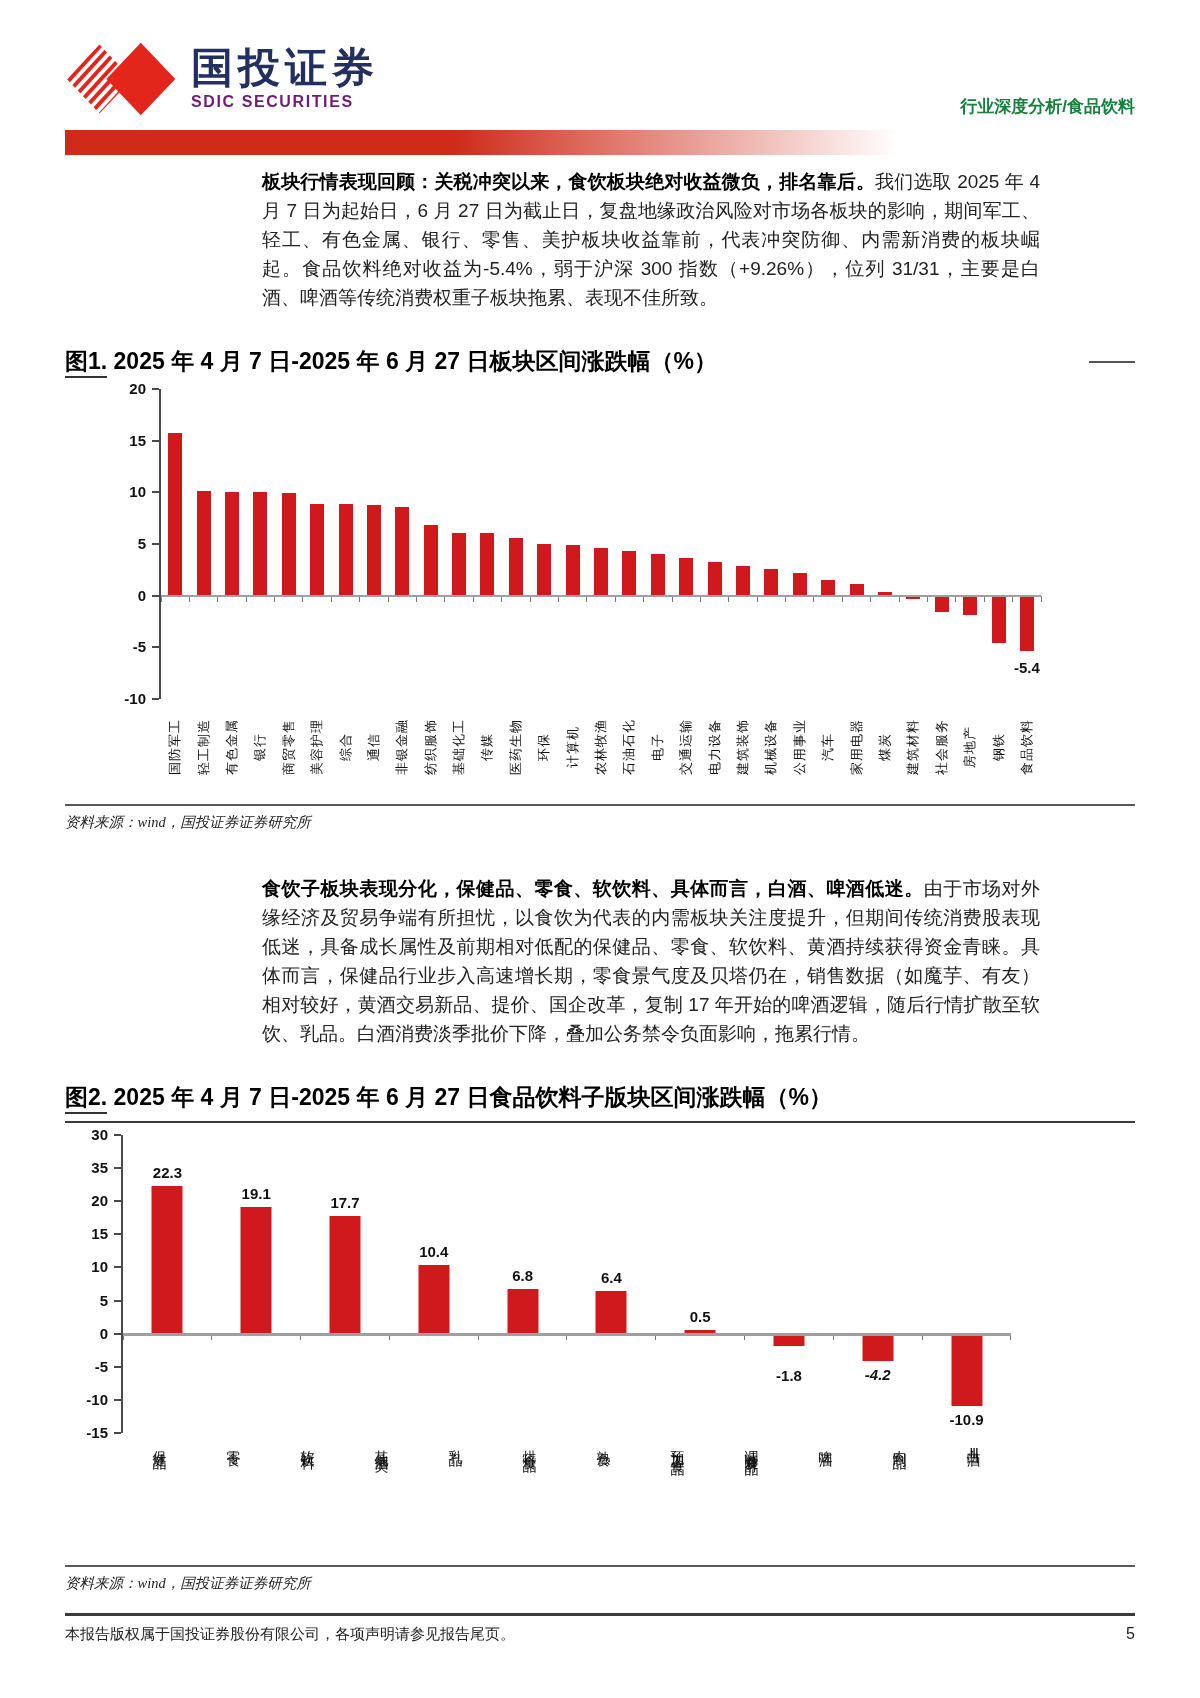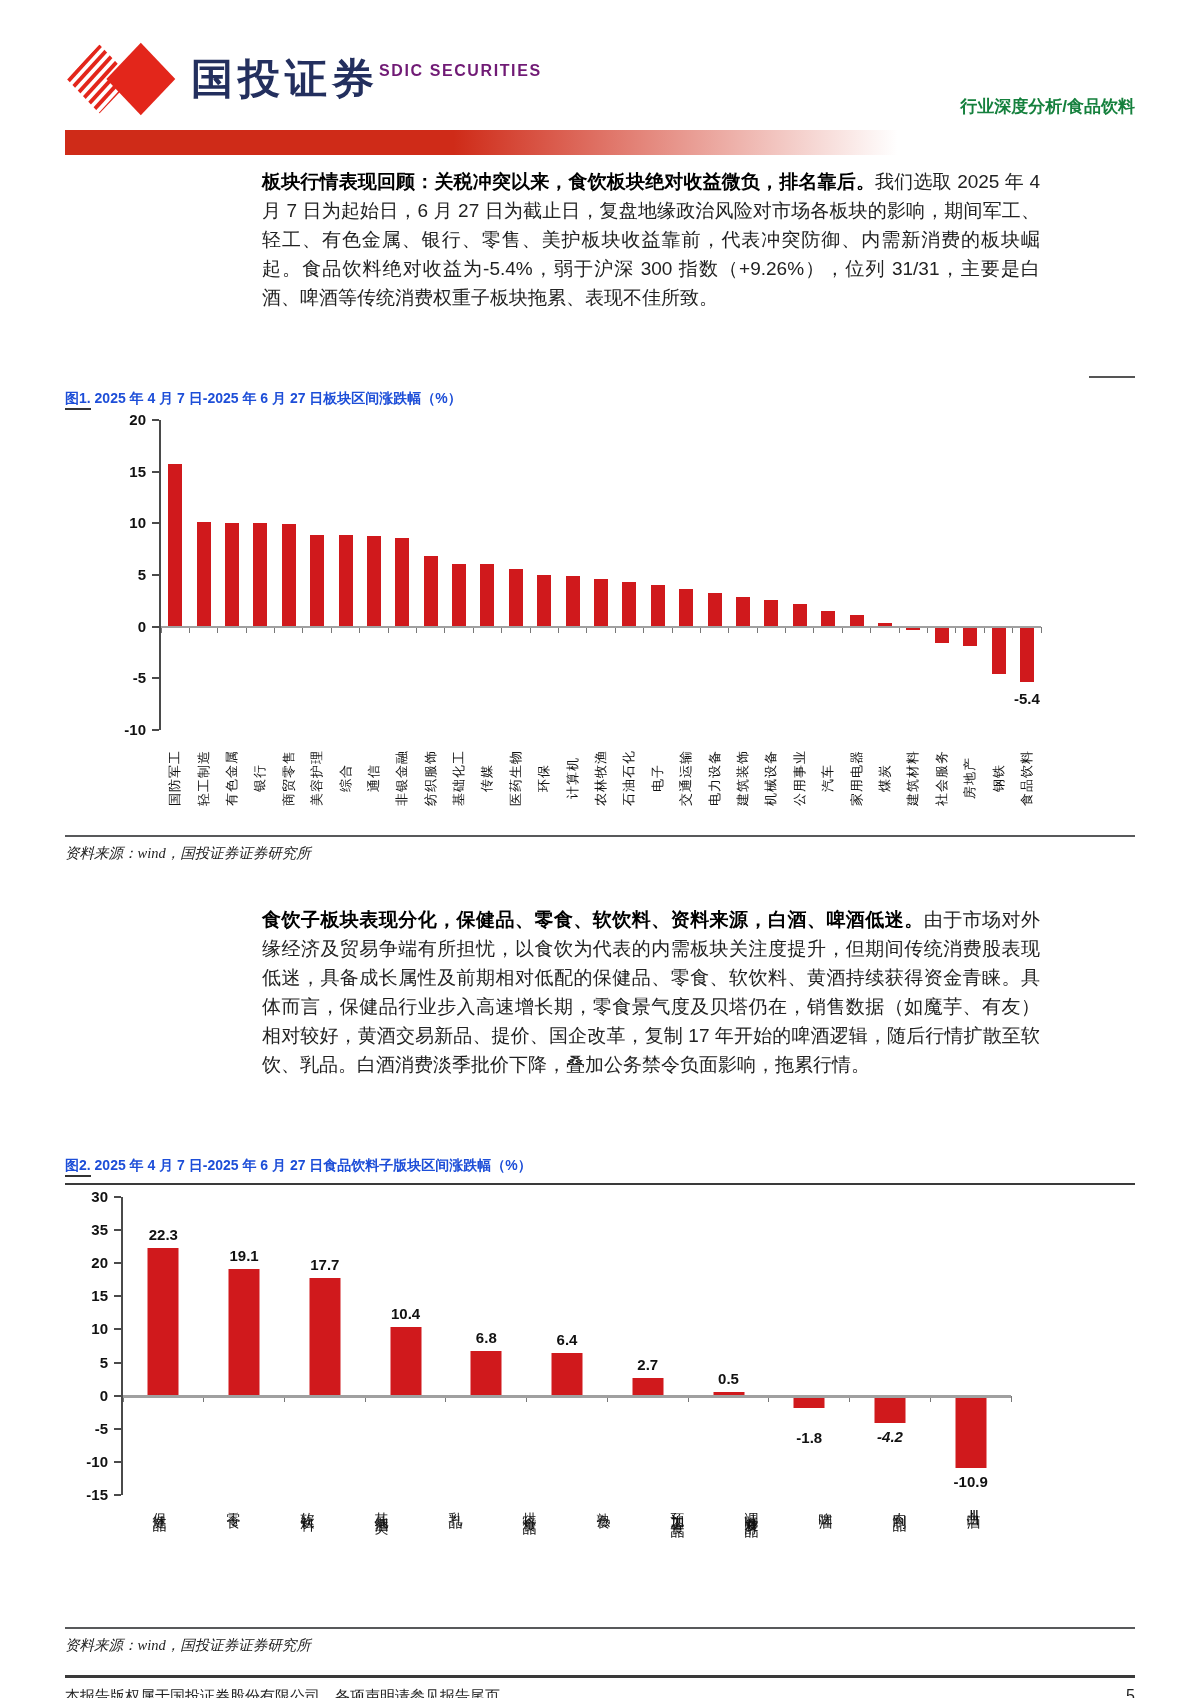--- a/index.html
+++ b/index.html
@@ -10,36 +10,36 @@
     background:#fff;
     box-sizing:border-box;
     padding:36px 65px 0 65px;
     font-family:"Liberation Sans","DejaVu Sans",sans-serif;
     color:#1a1a1a;
     overflow:hidden;
   }
   
   .header{display:flex;align-items:flex-end;justify-content:space-between;}
   .brand{display:flex;align-items:center;gap:14px;}
-  .brand-text{display:flex;flex-direction:row;}
+  .brand-text{display:flex;flex-direction:column;}
   .brand-cn{font-size:42px;font-weight:bold;color:#232f5e;letter-spacing:5px;line-height:1;}
   .brand-en{font-size:16px;font-weight:bold;color:#701a75;letter-spacing:1.6px;margin-top:4px;}
   .doc-type{font-size:17px;font-weight:bold;color:#15803d;margin-bottom:4px;}
   .red-band{
     margin-top:8px;height:25px;width:925px;
     background:linear-gradient(90deg,#cf2b18 0%,#cf2b18 42%,rgba(207,43,24,0) 90%);
   }
   
   .indent{margin-left:197px;width:778px;}
   .section-heading{margin-top:24px;font-size:23px;font-weight:bold;line-height:35px;color:#000;letter-spacing:0.5px;}
   .para{margin-top:12px;font-size:19px;line-height:29px;text-align:justify;color:#222;}
   .para b{color:#000;}
   
   .fig-title-row{display:flex;align-items:center;margin-top:34px;}
-  .fig-title{font-size:14px;font-weight:bold;color:#1d4ed8;margin-top:44px;}
+  .fig-title{font-size:23px;font-weight:bold;color:#000000;}
   .fig-label{border-bottom:2px solid #333;padding-bottom:2px;}
   .fig1-dash{margin-left:auto;width:46px;height:2px;background:#555;}
   .fig2-underline{border-bottom:2px solid #3a3a3a;padding-bottom:8px;}
   
   .chart{margin-top:12px;}
   .chart-body{display:flex;align-items:flex-start;}
   .yaxis{position:relative;width:46px;flex:0 0 46px;}
   .plot{position:relative;flex:1;border-left:2px solid #4a4a4a;}
   .chart1 .yaxis,.chart1 .plot{height:310px;}
   .chart2 .yaxis,.chart2 .plot{height:298px;}
@@ -369,21 +369,21 @@
             <span>食品饮料</span>
           </div>
         </div>
     </div>
   </div>
 
   <div class="source-block">
     <div class="source-text">资料来源：wind，国投证券证券研究所</div>
   </div>
 
-  <div class="indent para para2"><b>食饮子板块表现分化，保健品、零食、软饮料、资料来源，白酒、啤酒低迷。</b><span>由于市场对外缘经济及贸易争端有所担忧，以食饮为代表的内需板块关注度提升，但期间传统消费股表现低迷，具备成长属性及前期相对低配的保健品、零食、软饮料、黄酒持续获得资金青睐。具体而言，保健品行业步入高速增长期，零食景气度及贝塔仍在，销售数据（如魔芋、有友）相对较好，黄酒交易新品、提价、国企改革，复制 17 年开始的啤酒逻辑，随后行情扩散至软饮、乳品。白酒消费淡季批价下降，叠加公务禁令负面影响，拖累行情。</span></div>
+  <div class="indent para para2"><b>食饮子板块表现分化，保健品、零食、软饮料、具体而言，白酒、啤酒低迷。</b><span>由于市场对外缘经济及贸易争端有所担忧，以食饮为代表的内需板块关注度提升，但期间传统消费股表现低迷，具备成长属性及前期相对低配的保健品、零食、软饮料、黄酒持续获得资金青睐。具体而言，保健品行业步入高速增长期，零食景气度及贝塔仍在，销售数据（如魔芋、有友）相对较好，黄酒交易新品、提价、国企改革，复制 17 年开始的啤酒逻辑，随后行情扩散至软饮、乳品。白酒消费淡季批价下降，叠加公务禁令负面影响，拖累行情。</span></div>
 
   <div class="fig-title-row fig2-underline">
     <span class="fig-title"><span class="fig-label">图2.</span>&nbsp;<span>2025 年 4 月 7 日-2025 年 6 月 27 日食品饮料子版块区间涨跌幅（%）</span></span>
   </div>
 
   <div class="chart chart2">
     <div class="chart-body">
       <div class="yaxis">
           <div class="ytick-label" style="top: -9px;">30</div>
           <div class="ytick-mark" style="top: -1px;"></div>
@@ -433,25 +433,20 @@
               <div class="bar" style="height: 45.0311px; top: 153.636px; background: rgb(208, 25, 28);"></div>
               <div class="xtick" style="top: 198.667px;"></div>
               <div class="dlabel" style="top: 131.636px;">6.8</div>
             </div>
             <div class="slot">
               <div class="bar" style="height: 42.3822px; top: 156.284px; background: rgb(208, 25, 28);"></div>
               <div class="xtick" style="top: 198.667px;"></div>
               <div class="dlabel" style="top: 134.284px;">6.4</div>
             </div>
             <div class="slot">
-              <div class="bar" style="height: 17.88px; top: 180.787px; background: rgb(208, 25, 28);"></div>
-              <div class="xtick" style="top: 198.667px;"></div>
-              <div class="dlabel" style="top: 158.787px;">2.7</div>
-            </div>
-            <div class="slot">
               <div class="bar" style="height: 3.31111px; top: 195.356px; background: rgb(208, 25, 28);"></div>
               <div class="xtick" style="top: 198.667px;"></div>
               <div class="dlabel" style="top: 173.356px;">0.5</div>
             </div>
             <div class="slot">
               <div class="bar" style="height: 11.92px; top: 198.667px; background: rgb(208, 25, 28);"></div>
               <div class="xtick" style="top: 198.667px;"></div>
               <div class="dlabel" style="top: 232px;">-1.8</div>
             </div>
             <div class="slot">

